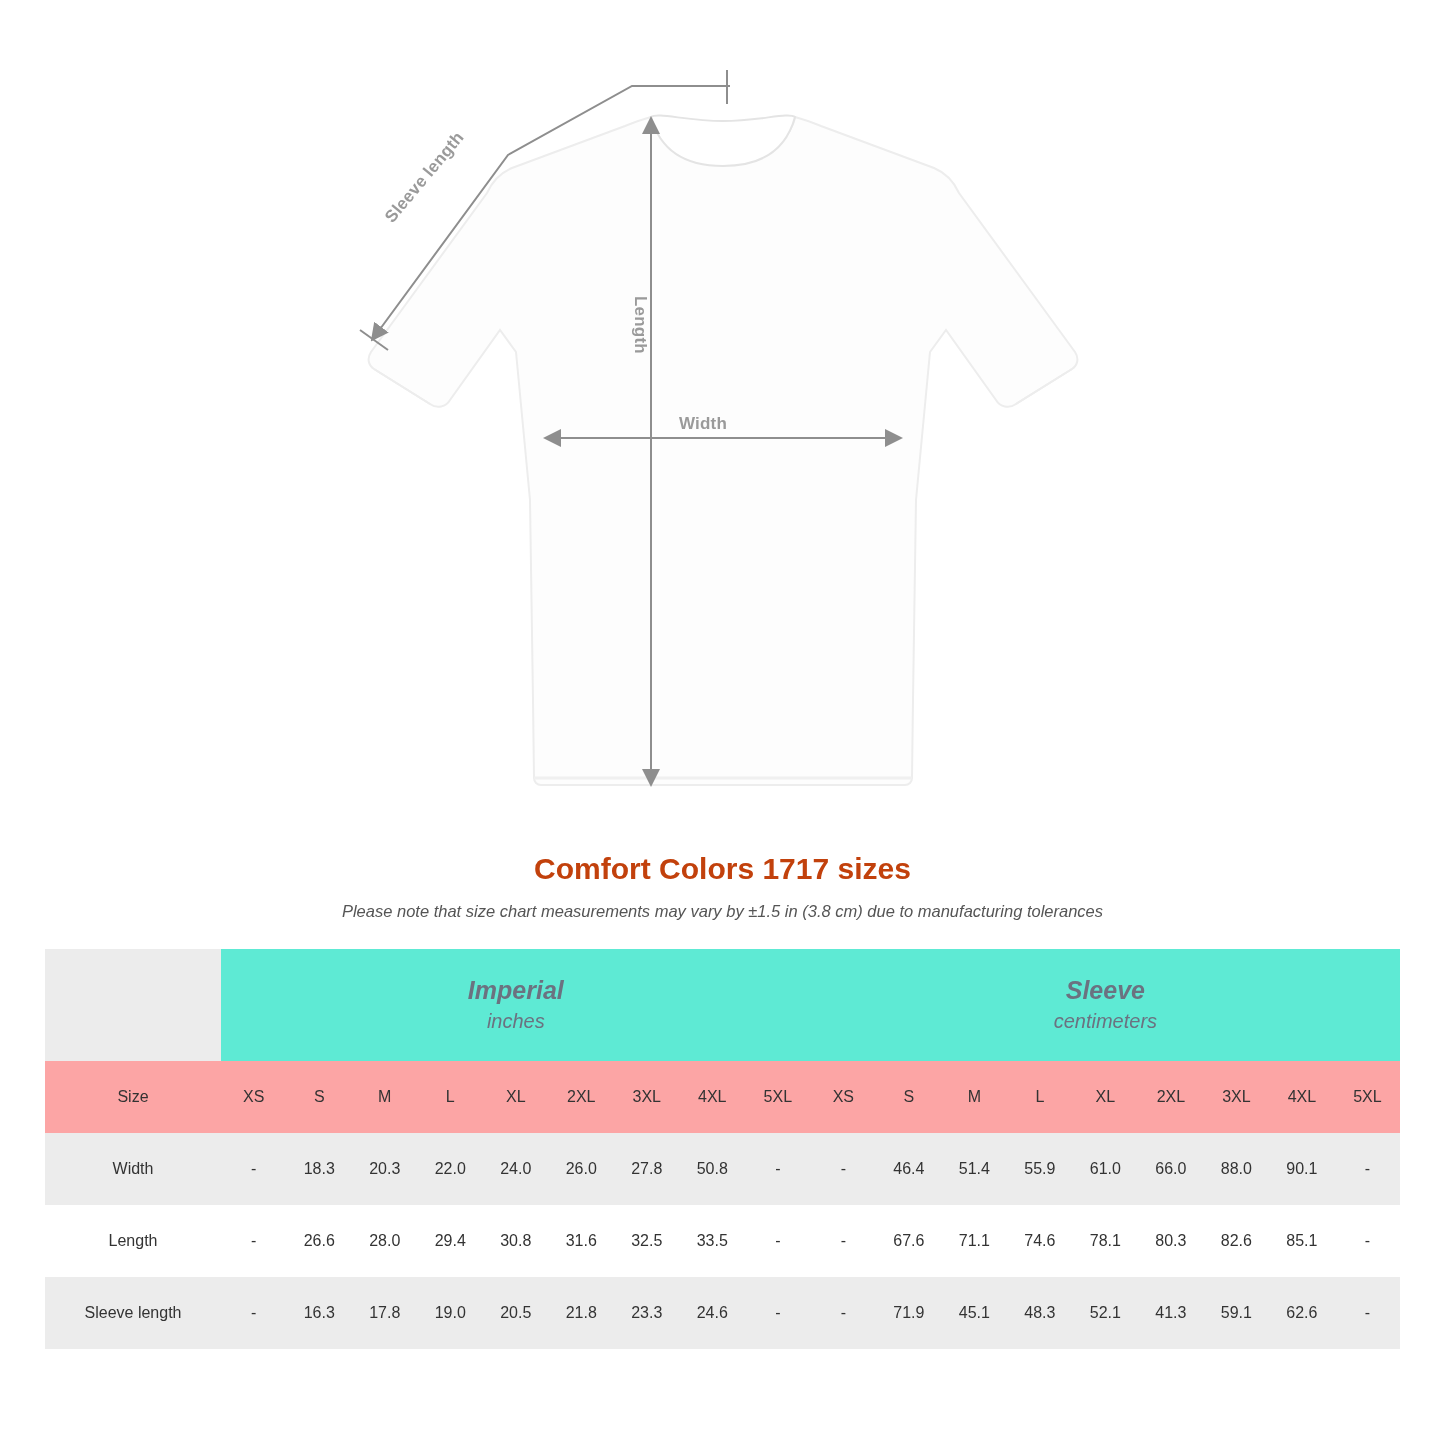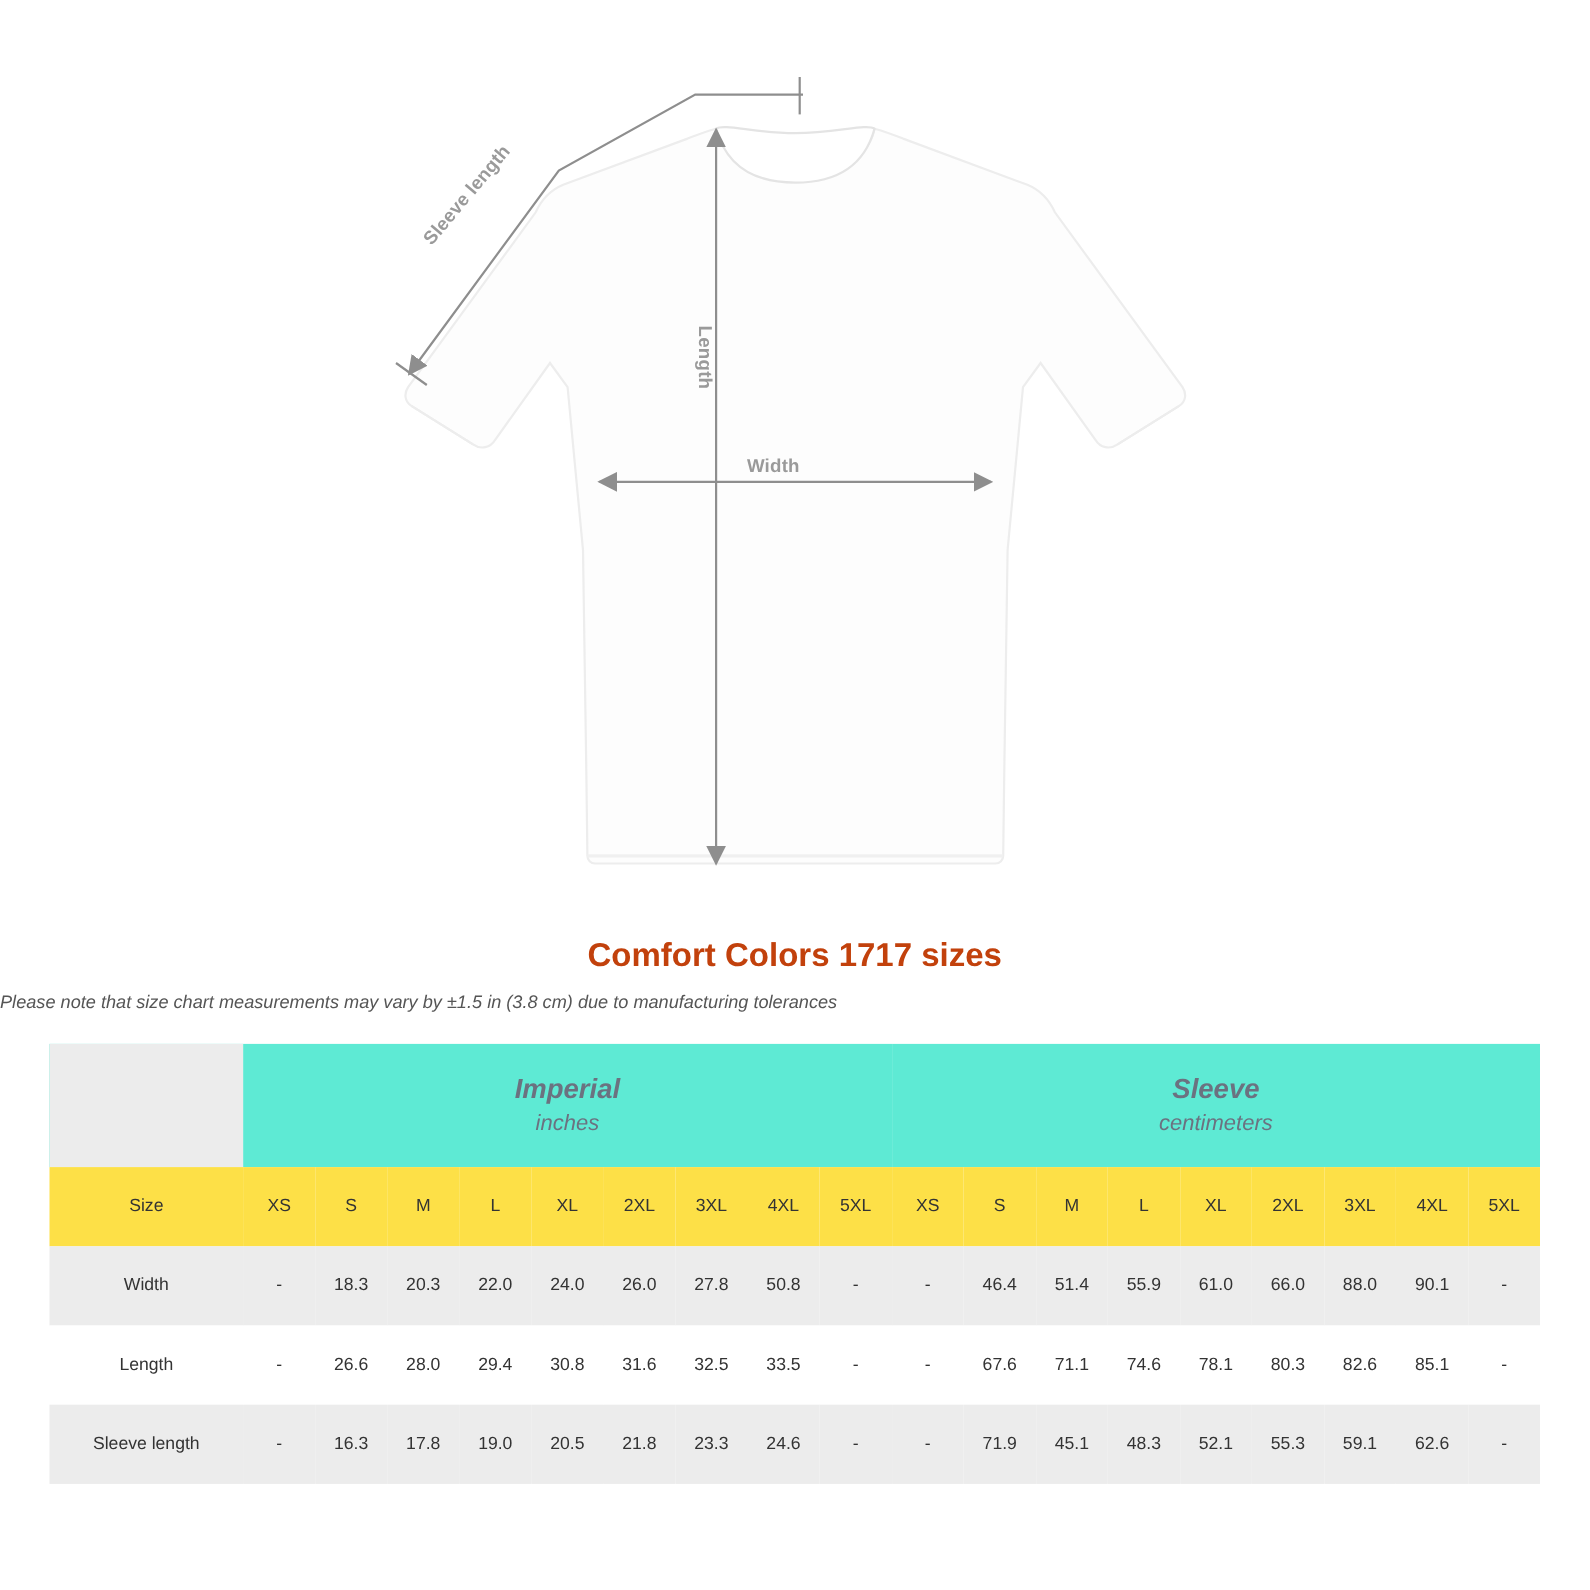--- a/index.html
+++ b/index.html
@@ -59,21 +59,21 @@
 
   
   .title {
     text-align: center;
     font-size: 30px;
     font-weight: bold;
     color: #c2410c;
     margin-top: 22px;
   }
   .subtitle {
-    text-align: left;
+    text-align: center;
     font-size: 16.5px;
     font-style: italic;
     color: #555555;
     margin-top: 16px;
   }
 
   
   .table-wrap {
     margin-top: 28px;
     padding: 0 45px;
@@ -104,21 +104,21 @@
     color: #6b7280;
     line-height: 1.1;
   }
   .unit-head .unit-sub {
     font-size: 20px;
     font-style: italic;
     color: #6b7280;
     margin-top: 6px;
   }
   .row-size td {
-    background: #fde047;
+    background: #fca5a5;
     font-weight: bold;
     color: #333333;
     font-size: 17px;
   }
   .row-shade td {
     background: #ececec;
   }
   .row-white td {
     background: #ffffff;
   }
@@ -296,21 +296,21 @@
           <td>20.5</td>
           <td>21.8</td>
           <td>23.3</td>
           <td>24.6</td>
           <td>-</td>
           <td>-</td>
           <td>71.9</td>
           <td>45.1</td>
           <td>48.3</td>
           <td>52.1</td>
-          <td>55.3</td>
+          <td>41.3</td>
           <td>59.1</td>
           <td>62.6</td>
           <td>-</td>
         </tr>
       </tbody>
     </table>
   </div>
 
 </div>
 

